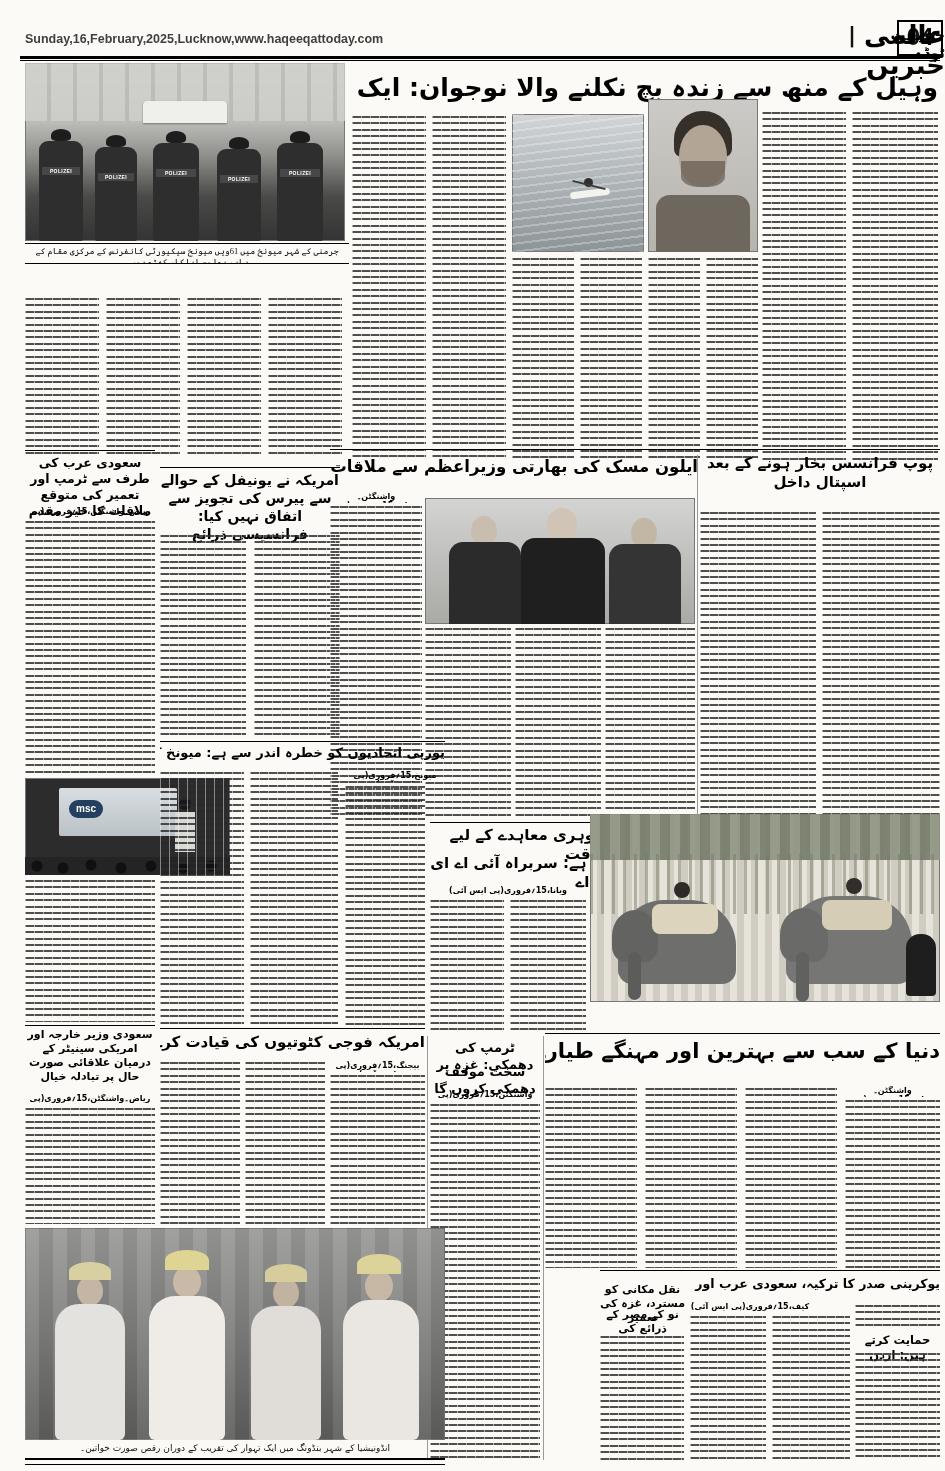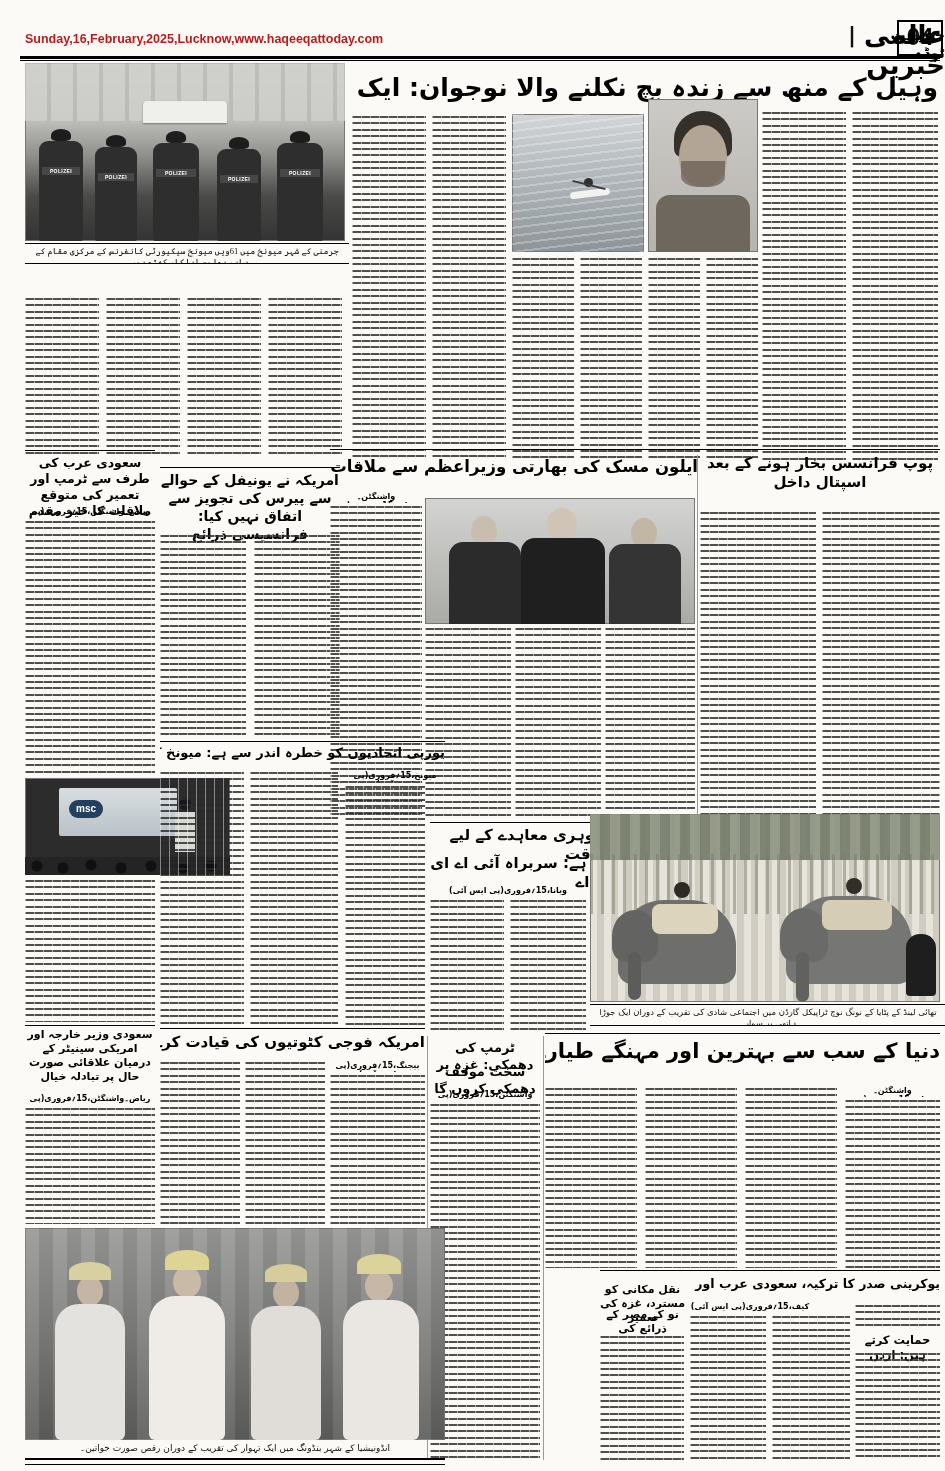--- a/index.html
+++ b/index.html
@@ -20,21 +20,21 @@
   .c{position:absolute;}
   .rh{background:#000;}
   .rv{background:#9a9a9a;}
   .ph{position:absolute;overflow:hidden;background:#bdbdbd;box-shadow:0 0 0 1px #777 inset;}
   .fig{position:absolute;background:#2e2e2e;border-radius:9px 9px 2px 2px;}
   .fig .cappol{position:absolute;top:-12px;left:50%;transform:translateX(-50%);width:20px;height:12px;background:#1d1d1d;border-radius:50% 50% 30% 30%;}
   .fig .badge{position:absolute;top:26px;left:3px;right:3px;background:#474747;color:#fff;
       font-family:"Liberation Sans",sans-serif;font-size:5px;font-weight:bold;text-align:center;letter-spacing:.4px;padding:1px 0;}
   .head{position:absolute;border-radius:50%;}
   .torso{position:absolute;border-radius:14px 14px 0 0;}
-  #hdr-left{font-family:"Liberation Sans",sans-serif;font-weight:bold;font-size:12.5px;color:#b91c1c;}
+  #hdr-left{font-family:"Liberation Sans",sans-serif;font-weight:bold;font-size:12.5px;color:#404040;}
   #pagenum{border:2px solid #000;font-family:"Liberation Sans",sans-serif;font-weight:bold;font-size:24px;
       text-align:center;line-height:30px;}
   .mast{font-weight:bold;direction:rtl;color:#000;}
 </style>
 </head>
 <body>
 
 <div id="page">
 
   <div id="hdr-left" class="abs" style="left:25px;top:32px;">Sunday,16,February,2025,Lucknow,www.haqeeqattoday.com</div>
@@ -163,21 +163,20 @@
     <div class="abs" style="left:38px;top:138px;width:13px;height:48px;background:#5c5c5a;border-radius:7px;"></div>
     <div class="abs" style="left:62px;top:90px;width:66px;height:30px;background:#ddd4bd;border-radius:8px;"></div>
     <div class="abs head" style="left:84px;top:68px;width:16px;height:16px;background:#2e2a26;"></div>
     <div class="abs" style="left:196px;top:82px;width:126px;height:88px;background:#767674;border-radius:48px 48px 14px 14px;"></div>
     <div class="abs" style="left:190px;top:94px;width:48px;height:54px;background:#6a6a68;border-radius:50% 50% 30% 30%;"></div>
     <div class="abs" style="left:206px;top:138px;width:13px;height:50px;background:#61615f;border-radius:7px;"></div>
     <div class="abs" style="left:232px;top:86px;width:70px;height:30px;background:#d6cdb6;border-radius:8px;"></div>
     <div class="abs head" style="left:256px;top:64px;width:16px;height:16px;background:#322e29;"></div>
     <div class="abs" style="left:316px;top:120px;width:30px;height:62px;background:#1e1e1e;border-radius:14px 14px 4px 4px;"></div>
   </div>
-  <div class="cap abs" style="left:590px;top:1004px;width:350px;height:16px;">تھائی لینڈ کے پٹایا کے نونگ نوچ ٹراپیکل گارڈن میں اجتماعی شادی کی تقریب کے دوران ایک جوڑا ہاتھی پر سوار۔</div>
 
   <div class="abs rh" style="left:25px;top:1025px;width:130px;height:1px;"></div>
   <div class="abs hl" style="left:25px;top:1028px;width:130px;height:62px;font-size:11px;">سعودی وزیر خارجہ اور امریکی سینیٹر کے درمیان علاقائی صورت حال پر تبادلہ خیال</div>
   <div class="dl abs" style="left:25px;top:1094px;width:130px;height:11px;">ریاض۔واشنگٹن،15؍فروری(پی</div>
   <div class="c" style="left:25px;top:1108px;width:130px;height:116px;"></div>
 
   <div class="abs rh" style="left:160px;top:1028px;width:265px;height:1px;"></div>
   <div class="abs hl nowrap" style="left:160px;top:1033px;width:265px;height:24px;font-size:15px;">امریکہ فوجی کٹوتیوں کی قیادت کرے، چین</div>
   <div class="dl abs" style="left:330px;top:1061px;width:95px;height:11px;">بیجنگ،15؍فروری(پی ایس آئی)</div>
   <div class="c" style="left:160px;top:1062px;width:80px;height:164px;"></div>

